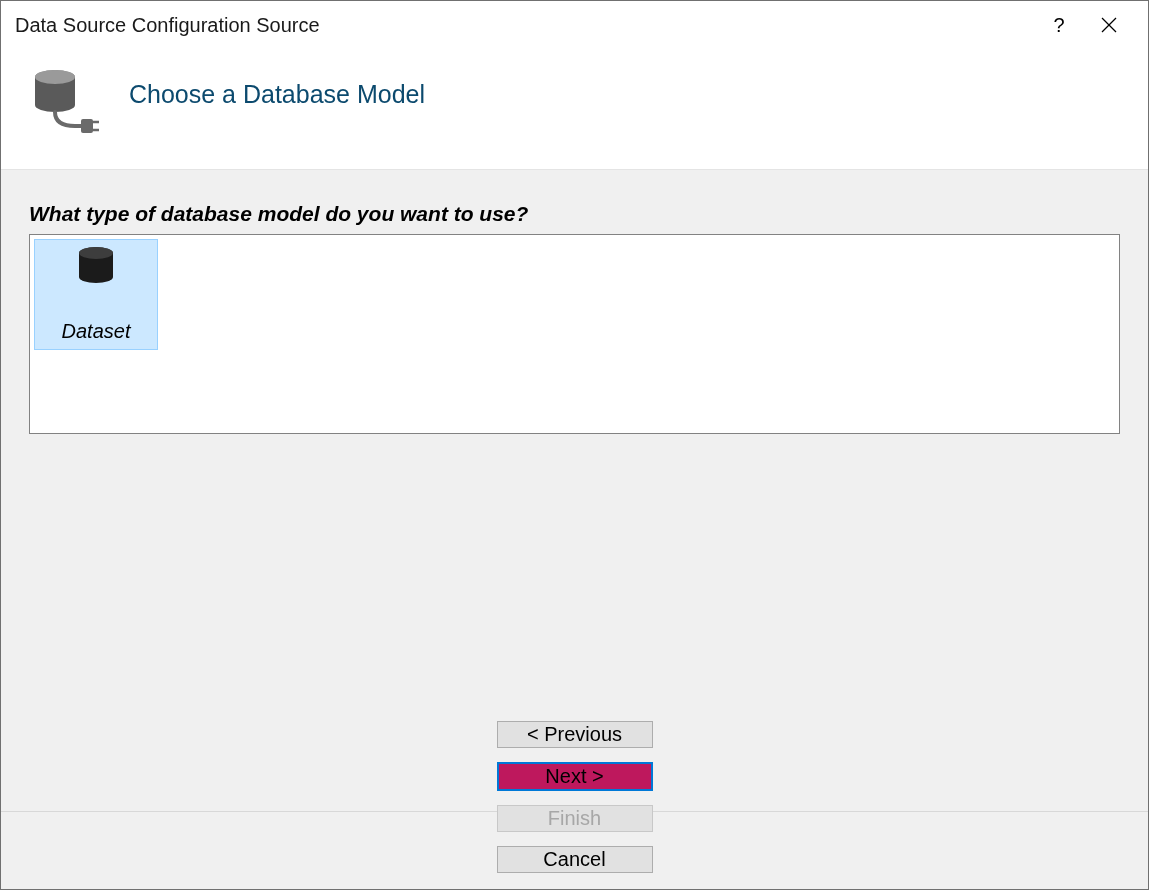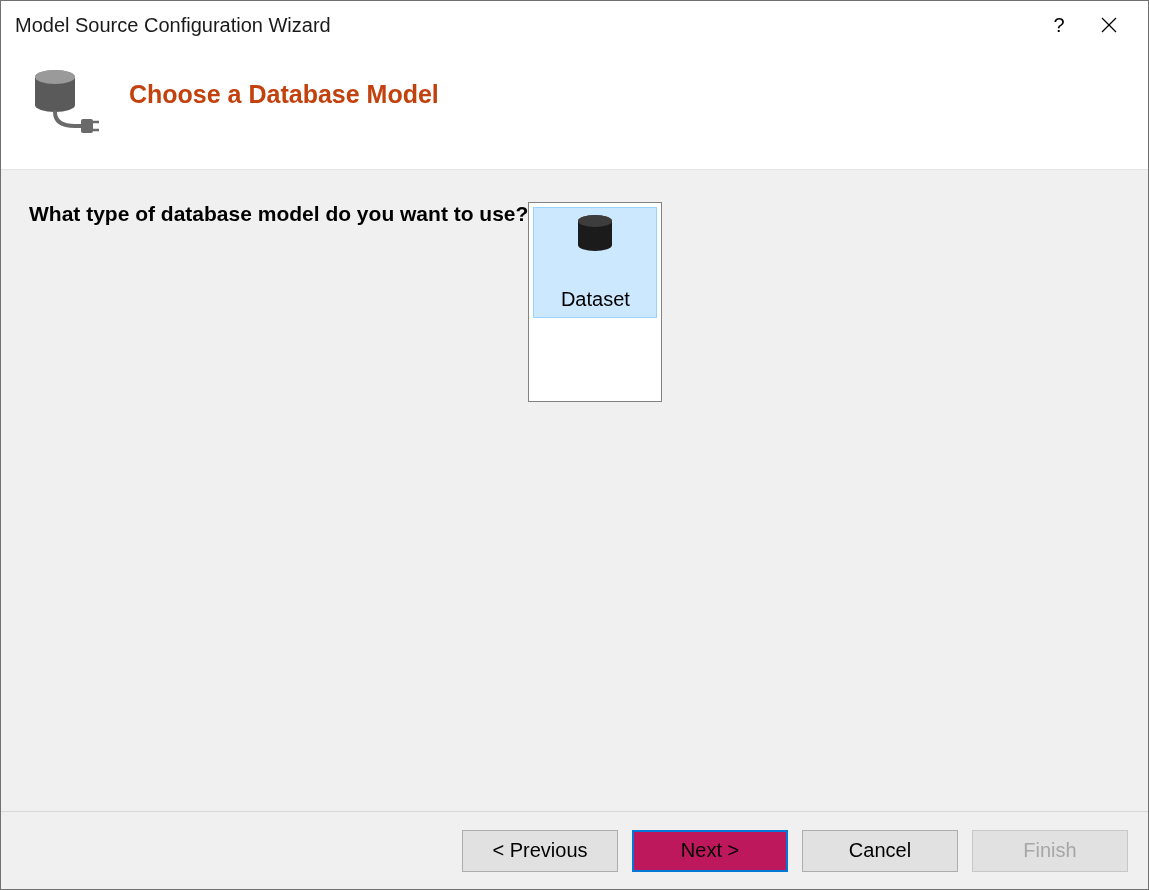--- a/index.html
+++ b/index.html
@@ -35,31 +35,31 @@
   .titlebar .close-btn svg { width: 16px; height: 16px; }
 
   .header {
     display: flex; align-items: center;
     padding: 18px 28px 30px 28px;
     gap: 28px;
     background: #fff;
   }
   .header-icon { width: 72px; height: 72px; flex-shrink: 0; }
   .header-title {
-    font-size: 25px; font-weight: 700;
-    color: #c2410c;
+    font-size: 25px; font-weight: 400;
+    color: #0c4a6e;
     margin-top: -18px;
   }
 
   .body {
     flex: 1;
     background: #f0f0f0;
     border-top: 1px solid #e4e4e4;
     padding: 32px 28px 20px 28px;
-    display: flex; flex-direction: row;
+    display: flex; flex-direction: column; font-style: italic;
   }
 
   .question {
     font-size: 21px; font-weight: 700;
     margin: 0 0 8px 0;
   }
 
   .model-list {
     background: #fff;
     border: 1px solid #828282;
@@ -89,20 +89,21 @@
     min-height: 110px;
   }
 
   .footer {
     height: 78px;
     background: #f0f0f0;
     border-top: 1px solid #d8d8d8;
     display: flex; align-items: center; justify-content: flex-end;
     gap: 14px;
     padding: 16px 20px;
+    flex-direction: column;
   }
   .btn {
     width: 156px; height: 42px;
     background: #e1e1e1;
     border: 1px solid #adadad;
     font-size: 20px;
     font-family: inherit;
     display: inline-flex; align-items: center; justify-content: center;
     cursor: default;
   }
@@ -115,21 +116,21 @@
     border-color: #c8c8c8;
     background: #e1e1e1;
   }
 </style>
 </head>
 <body>
 
 <div class="window">
 
   <div class="titlebar">
-    <span class="title-text">Model Source Configuration Wizard</span>
+    <span class="title-text">Data Source Configuration Source</span>
     <span class="spacer"></span>
     <div class="help-btn">
       <span>?</span>
     </div>
     <div class="close-btn">
       <svg viewBox="0 0 16 16">
         <line x1="1" y1="1" x2="15" y2="15" stroke="#000" stroke-width="1.2"></line>
         <line x1="15" y1="1" x2="1" y2="15" stroke="#000" stroke-width="1.2"></line>
       </svg>
     </div>
@@ -160,17 +161,17 @@
         </svg>
         <span class="model-item-label">Dataset</span>
       </div>
     </div>
 
   </div>
 
   <div class="footer">
     <button class="btn">&lt; Previous</button>
     <button class="btn primary">Next &gt;</button>
+    <button class="btn disabled">Finish</button>
     <button class="btn">Cancel</button>
-    <button class="btn disabled">Finish</button>
   </div>
 
 </div>
 
 </body></html>

